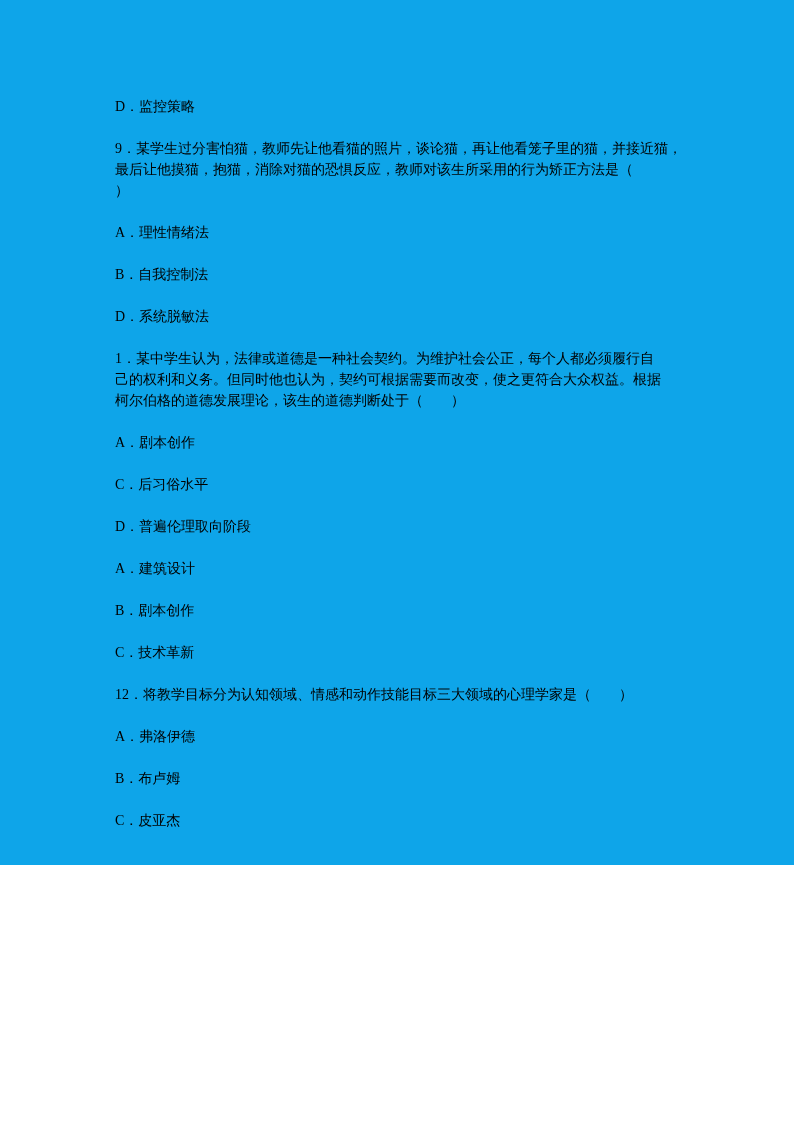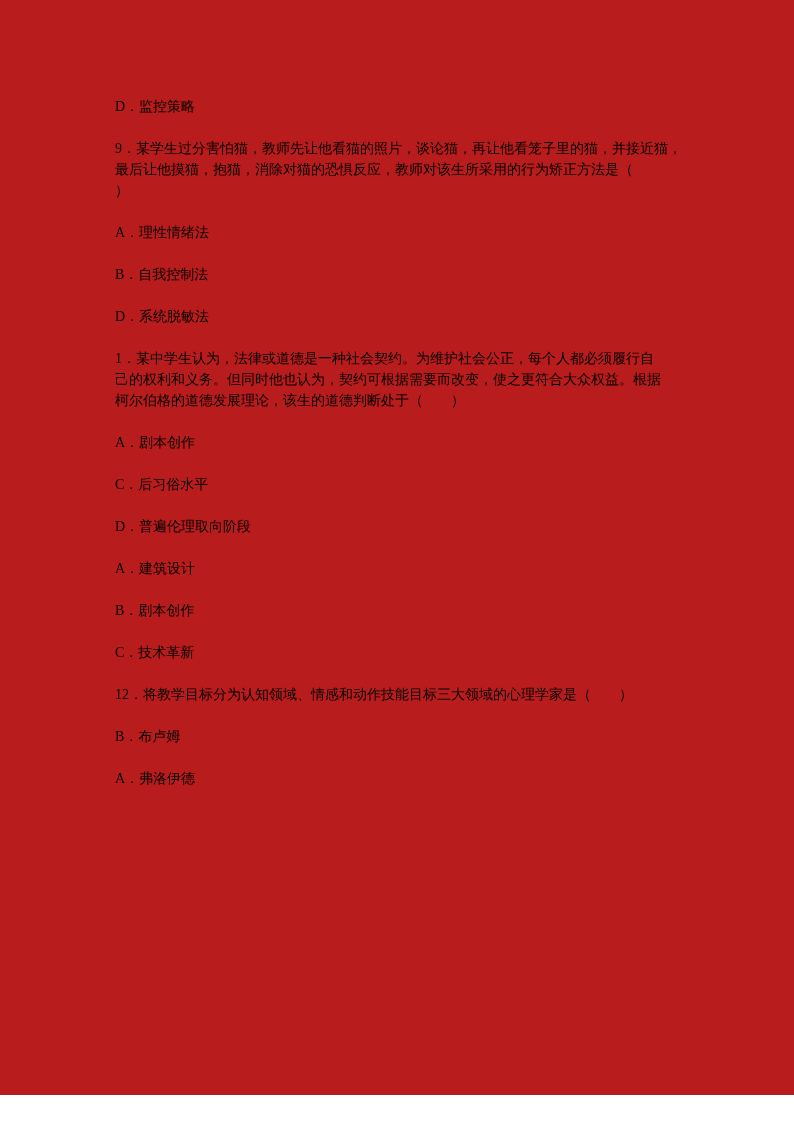--- a/index.html
+++ b/index.html
@@ -3,23 +3,23 @@
 <meta charset="utf-8">
 <style>
   html, body {
     margin: 0;
     padding: 0;
     background: #ffffff;
   }
   .page {
     position: relative;
     width: 794px;
-    height: 1095px;
+    height: 865px;
     box-sizing: border-box;
-    background: #b91c1c;
+    background: #0ea5e9;
     color: #000000;
     padding: 96px 112px 0 115px;
     overflow: hidden;
     font-family: "Liberation Serif", "DejaVu Serif", serif;
     font-size: 14px;
     line-height: 21px;
   }
   .para {
     margin: 0 0 21px 0;
     white-space: pre-line;
@@ -41,16 +41,17 @@
       <p class="para">1．某中学生认为，法律或道德是一种社会契约。为维护社会公正，每个人都必须履行自
 己的权利和义务。但同时他也认为，契约可根据需要而改变，使之更符合大众权益。根据
 柯尔伯格的道德发展理论，该生的道德判断处于（　　）</p>
       <p class="para">A．剧本创作</p>
       <p class="para">C．后习俗水平</p>
       <p class="para">D．普遍伦理取向阶段</p>
       <p class="para">A．建筑设计</p>
       <p class="para">B．剧本创作</p>
       <p class="para">C．技术革新</p>
       <p class="para">12．将教学目标分为认知领域、情感和动作技能目标三大领域的心理学家是（　　）</p>
+      <p class="para">A．弗洛伊德</p>
       <p class="para">B．布卢姆</p>
-      <p class="para">A．弗洛伊德</p>
+      <p class="para">C．皮亚杰</p>
     </div>
 </div>
 
 </body></html>

